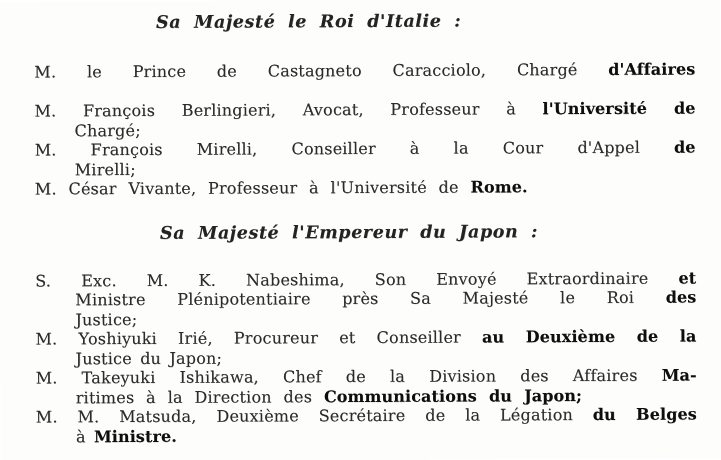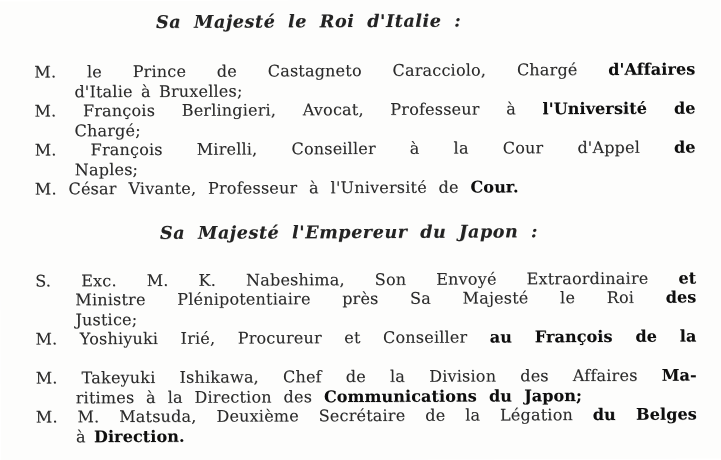--- a/index.html
+++ b/index.html
@@ -59,35 +59,35 @@
 </style>
 </head>
 <body>
 
 <div class="page">
 
   <div class="heading heading-italy">Sa Majesté le Roi d'Italie :</div>
 
   <div class="list list-italy">
     <div class="ln first just"><span>M. le Prince de Castagneto Caracciolo, Chargé </span><b>d'Affaires</b></div>
-    <div class="ln cont"><span>d'Italie à Bruxelles;</span><b></b></div>
+    <div class="ln cont"><b></b></div>
     <div class="ln first just"><span>M. François Berlingieri, Avocat, Professeur à </span><b>l'Université de</b></div>
     <div class="ln cont"><span>Chargé;</span><b></b></div>
     <div class="ln first just"><span>M. François Mirelli, Conseiller à la Cour d'Appel </span><b>de</b></div>
-    <div class="ln cont"><span>Naples;</span><b></b></div>
-    <div class="ln first wide"><span>M. César Vivante, Professeur à l'Université de </span><b>Cour.</b></div>
+    <div class="ln cont"><span>Mirelli;</span><b></b></div>
+    <div class="ln first wide"><span>M. César Vivante, Professeur à l'Université de </span><b>Rome.</b></div>
   </div>
 
   <div class="heading heading-japan">Sa Majesté l'Empereur du Japon :</div>
 
   <div class="list list-japan">
     <div class="ln first just"><span>S. Exc. M. K. Nabeshima, Son Envoyé Extraordinaire </span><b>et</b></div>
     <div class="ln cont just"><span>Ministre Plénipotentiaire près Sa Majesté le Roi </span><b>des</b></div>
     <div class="ln cont"><span>Justice;</span><b></b></div>
-    <div class="ln first just"><span>M. Yoshiyuki Irié, Procureur et Conseiller </span><b>au François de la</b></div>
-    <div class="ln cont"><b></b></div>
+    <div class="ln first just"><span>M. Yoshiyuki Irié, Procureur et Conseiller </span><b>au Deuxième de la</b></div>
+    <div class="ln cont"><span>Justice du Japon;</span><b></b></div>
     <div class="ln first just"><span>M. Takeyuki Ishikawa, Chef de la Division des Affaires </span><b>Ma-</b></div>
     <div class="ln cont wide"><span>ritimes à la Direction des </span><b>Communications du Japon;</b></div>
     <div class="ln first just"><span>M. M. Matsuda, Deuxième Secrétaire de la Légation </span><b>du Belges</b></div>
-    <div class="ln cont"><span>à </span><b>Direction.</b></div>
+    <div class="ln cont"><span>à </span><b>Ministre.</b></div>
   </div>
 
 </div>
 
 </body></html>

